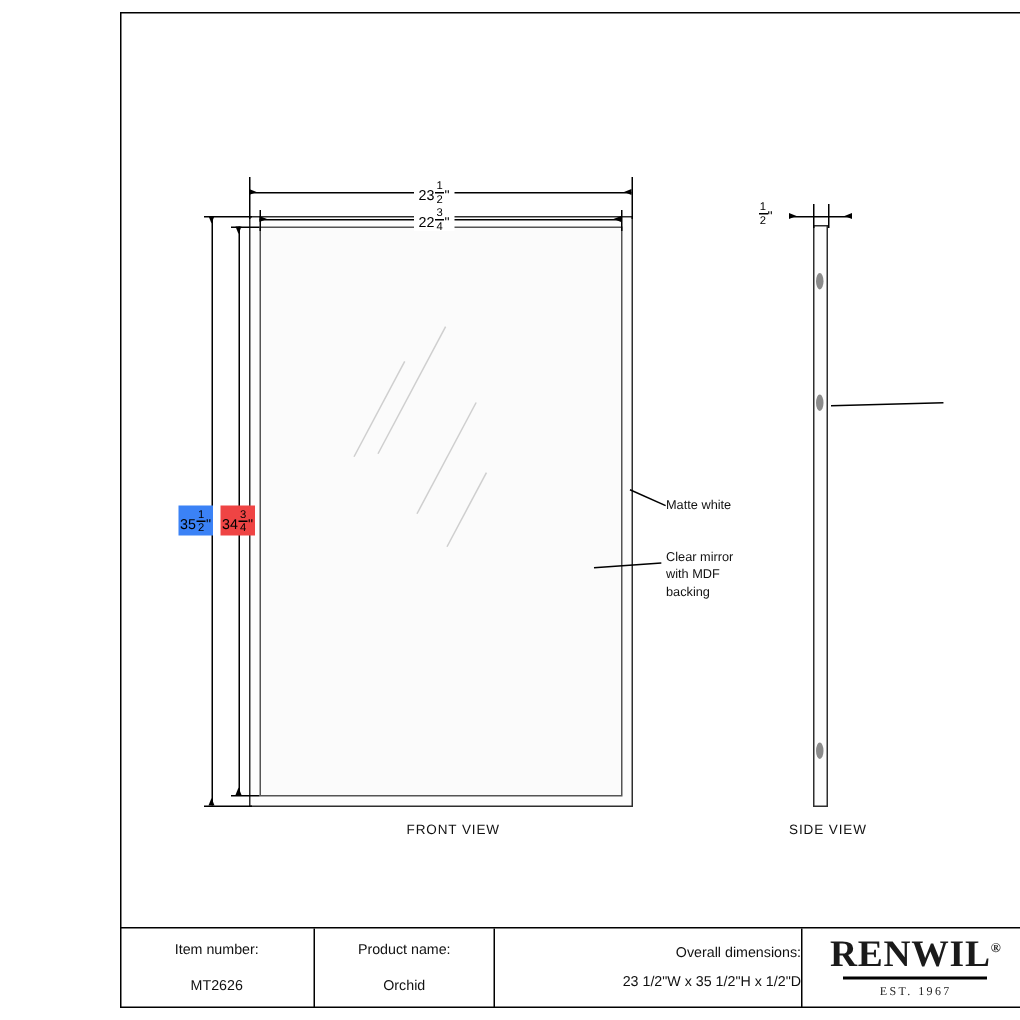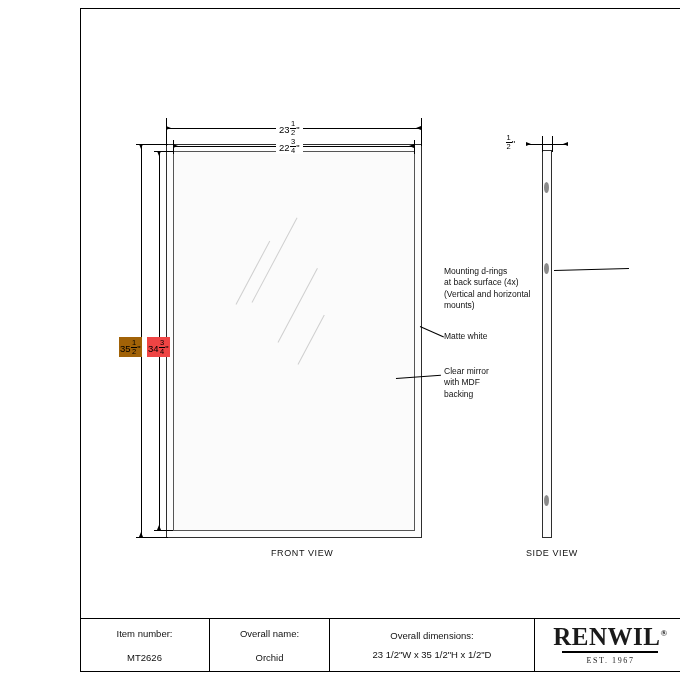--- a/index.html
+++ b/index.html
@@ -47,21 +47,21 @@
     height: 100%;
     display: flex;
     flex-direction: column;
     justify-content: center;
     align-items: center;
     font-size: 9.5px;
     line-height: 1.45;
   }
   .tb-cell.c1 { width: 130px; border-right: 1px solid #000; text-align: center; }
   .tb-cell.c2 { width: 120px; border-right: 1px solid #000; }
-  .tb-cell.c3 { width: 205px; border-right: 1px solid #000; }
+  .tb-cell.c3 { width: 205px; border-right: 1px solid #000; align-items: flex-end; }
   .tb-cell.c4 { width: 151px; }
   .tb-label { color: #111; }
   .tb-value { color: #111; }
 
   
   .brand {
     display: flex;
     flex-direction: column;
     align-items: center;
     justify-content: center;
@@ -244,21 +244,21 @@
   <div class="arrow left" style="left:395px; top:143.5px;"></div>
   <div class="dim-text" style="left:262px; top:138px; background:#fff; padding:0 3px;">
     <span>22</span><span class="frac"><span class="num">3</span><span class="den">4</span></span><span>"</span>
   </div>
 
   <div class="dim-line h-line ext-line" style="left:122px; top:144px; width:32px;"></div>
   <div class="dim-line h-line ext-line" style="left:122px; top:537px; width:32px;"></div>
   <div class="dim-line v-line" style="left:127px; top:144px; height:393px;"></div>
   <div class="arrow down" style="left:124.5px; top:144px;"></div>
   <div class="arrow up" style="left:124.5px; top:532px;"></div>
-  <div class="dim-text" style="left:105px; top:337px; background:#a16207; padding:2px 1px;">
+  <div class="dim-text" style="left:105px; top:337px; background:#3b82f6; padding:2px 1px;">
     <span>35</span><span class="frac"><span class="num">1</span><span class="den">2</span></span><span>"</span>
   </div>
 
   <div class="dim-line h-line ext-line" style="left:140px; top:151px; width:19px;"></div>
   <div class="dim-line h-line ext-line" style="left:140px; top:530px; width:19px;"></div>
   <div class="dim-line v-line" style="left:145px; top:151px; height:379px;"></div>
   <div class="arrow down" style="left:142.5px; top:151px;"></div>
   <div class="arrow up" style="left:142.5px; top:525px;"></div>
   <div class="dim-text" style="left:133px; top:337px; background:#ef4444; padding:2px 1px;">
     <span>34</span><span class="frac"><span class="num">3</span><span class="den">4</span></span><span>"</span>
@@ -276,44 +276,38 @@
   <div class="dim-line h-line" style="left:512px; top:144px; width:42px;"></div>
   <div class="arrow right" style="left:512px; top:141.5px;"></div>
   <div class="arrow left" style="left:549px; top:141.5px;"></div>
   <div class="dim-text" style="left:489px; top:134px; background:#fff; padding:0 2px;">
     <span></span><span class="frac"><span class="num">1</span><span class="den">2</span></span><span>"</span>
   </div>
 
   <div class="view-label" style="left:512px; top:548px;">SIDE VIEW</div>
 
   <div class="leader" style="left:540px; top:270px; width:75px; transform:rotate(-1.5deg);"></div>
-  <div class="callout-text" style="left:430px; top:266px;">
-    <div>Mounting d-rings</div>
-    <div>at back surface (4x)</div>
-    <div>(Vertical and horizontal</div>
-    <div> mounts)</div>
-  </div>
 
   <div class="leader" style="left:406px; top:326px; width:26px; transform:rotate(24deg);"></div>
   <div class="callout-text" style="left:430px; top:331px;">Matte white</div>
 
   <div class="leader" style="left:382px; top:378px; width:45px; transform:rotate(-4deg);"></div>
   <div class="callout-text" style="left:430px; top:366px;">
     <div>Clear mirror</div>
     <div>with MDF</div>
     <div>backing</div>
   </div>
 
   <div class="title-block">
     <div class="tb-cell c1">
       <div class="tb-label">Item number:</div>
       <div class="tb-value" style="margin-top:10px;">MT2626</div>
     </div>
     <div class="tb-cell c2">
-      <div class="tb-label">Overall name:</div>
+      <div class="tb-label">Product name:</div>
       <div class="tb-value" style="margin-top:10px;">Orchid</div>
     </div>
     <div class="tb-cell c3">
       <div class="tb-label">Overall dimensions:</div>
       <div class="tb-value" style="margin-top:5px;">23 1/2"W x 35 1/2"H x 1/2"D</div>
     </div>
     <div class="tb-cell c4">
       <div class="brand">
         <div class="brand-name"><span>RENWIL</span><span class="reg">®</span></div>
         <div class="brand-rule"></div>

